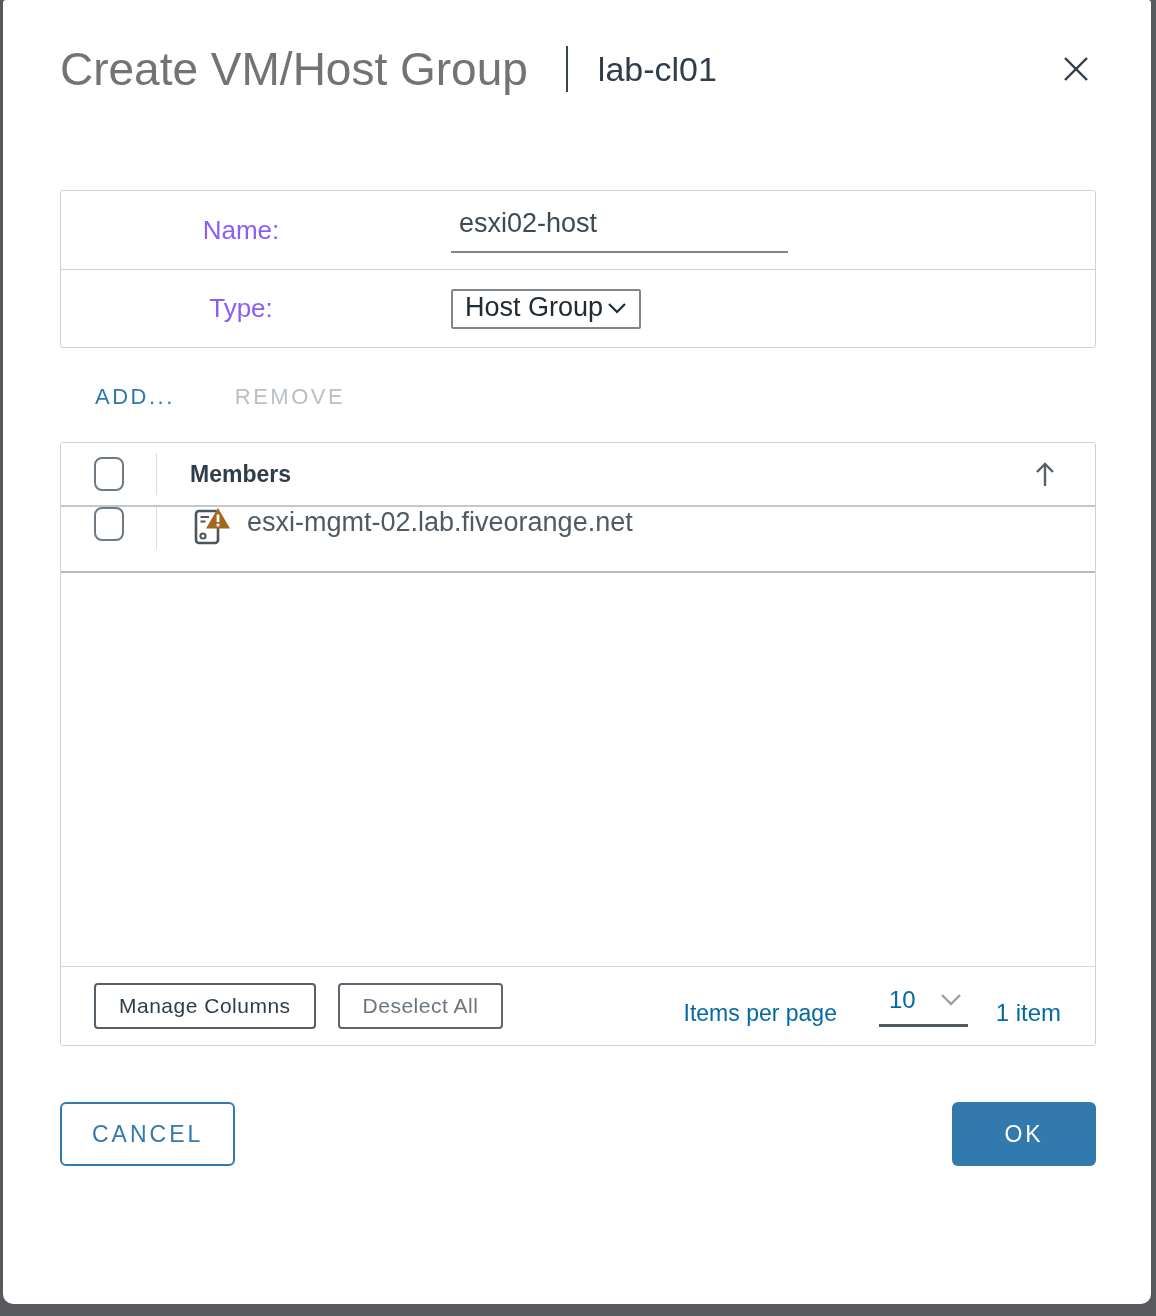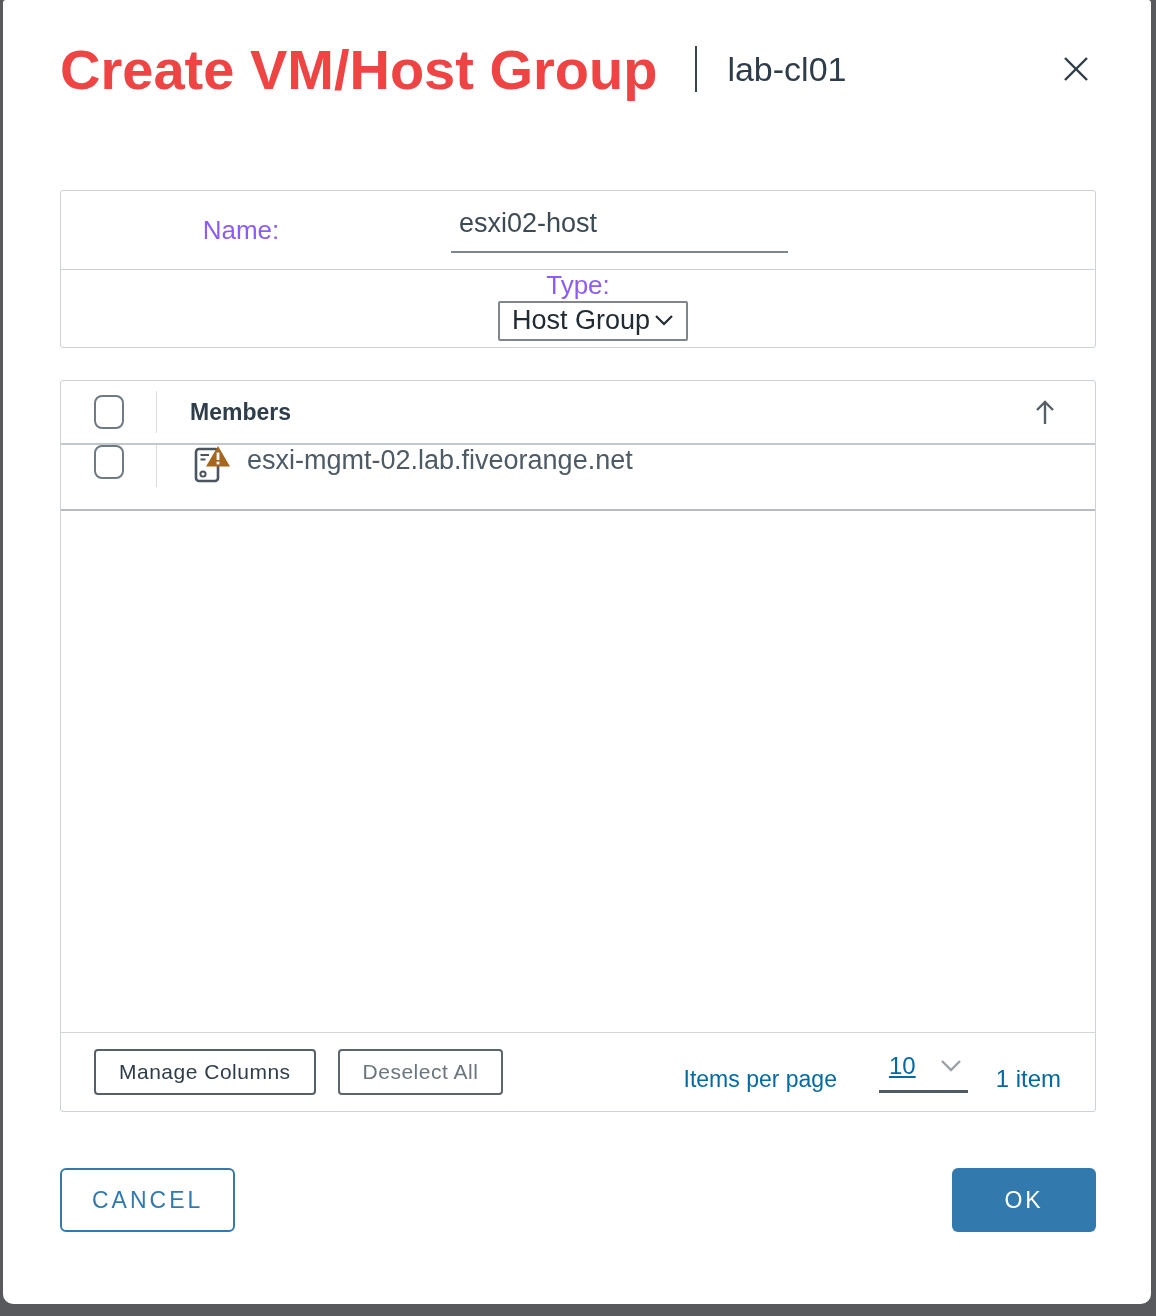--- a/index.html
+++ b/index.html
@@ -14,36 +14,36 @@
     position: absolute; left: 3px; right: 5px; top: 0; bottom: 12px;
     background: #ffffff;
     border-radius: 3px 3px 10px 10px;
     padding: 40px 55px 0 57px;
     display: flex; flex-direction: column;
   }
 
   
   .dlg-header { display: flex; align-items: center; height: 58px; flex: none; }
   .dlg-title {
-    font-size: 56px; font-weight: 700; color: #ef4444; letter-spacing: 0;
+    font-size: 46px; font-weight: 400; color: #737373; letter-spacing: 0;
     white-space: nowrap;
   }
   .title-divider { width: 2px; height: 46px; background: #37454f; margin: 0 30px 0 38px; flex: none; }
   .dlg-subtitle { font-size: 34px; font-weight: 300; color: #2e3d49; }
   .close-btn {
     margin-left: auto; background: none; border: none; cursor: pointer;
     width: 40px; height: 40px; display: flex; align-items: center; justify-content: center;
   }
 
   
   .form-box {
     margin-top: 92px; border: 1px solid #ccd2d6; border-radius: 3px; flex: none;
   }
   .form-row { height: 78px; display: flex; align-items: center; }
-  .form-row + .form-row { border-top: 1px solid #ccd2d6; flex-direction: column; }
+  .form-row + .form-row { border-top: 1px solid #ccd2d6; }
   .form-label { width: 360px; text-align: center; font-size: 26px; color: #8b5cf6; flex: none; }
   .form-value { margin-left: 30px; display: flex; align-items: center; }
   .name-input {
     width: 337px; border: none; border-bottom: 2px solid #7e878e;
     font-family: "Liberation Sans", sans-serif;
     font-size: 27px; color: #3c4a54; padding: 0 4px 12px 8px; outline: none;
     background: transparent;
   }
   .type-select {
     display: inline-flex; align-items: center; gap: 4px;
@@ -56,21 +56,21 @@
   .actions { margin-top: 36px; padding-left: 35px; display: flex; gap: 60px; flex: none; }
   .action-link {
     font-size: 22px; font-weight: 500; letter-spacing: 2.5px; cursor: pointer;
     background: none; border: none; font-family: "Liberation Sans", sans-serif;
   }
   .action-add { color: #2e77ae; }
   .action-remove { color: #b9bfc4; cursor: default; }
 
   
   .grid {
-    margin-top: 32px; height: 732px; flex: none;
+    margin-top: 32px; height: 604px; flex: none;
     border: 1px solid #ccd2d6; border-radius: 3px;
     display: flex; flex-direction: column; overflow: hidden;
   }
   .grid-header {
     height: 64px; flex: none; display: flex; align-items: center;
     border-bottom: 2px solid #c3c8cd;
   }
   .cb-cell { width: 95px; flex: none; display: flex; justify-content: center; }
   .checkbox {
     width: 30px; height: 34px; border: 2px solid #6e7a84; border-radius: 8px;
@@ -95,21 +95,20 @@
     padding: 0 23px; font-size: 21px; font-weight: 500; letter-spacing: 0.5px;
     color: #2e3d49; cursor: pointer; font-family: "Liberation Sans", sans-serif;
   }
   .btn-sm.secondary { margin-left: 22px; color: #6b757e; border-color: #5c666e; }
   .pager { margin-left: auto; display: flex; align-items: flex-end; color: #0369a1; }
   .ipp-label { font-size: 23px; }
   .ipp-select {
     margin-left: 42px; display: flex; align-items: center; gap: 24px;
     border-bottom: 3px solid #4f5a62; padding: 0 6px 10px 10px; min-width: 84px;
     cursor: pointer;
-    text-decoration: underline;
   }
   .ipp-value { font-size: 24px; }
   .item-count { margin-left: 28px; font-size: 24px; }
 
   
   .dlg-buttons { margin-top: 56px; display: flex; justify-content: space-between; gap: 18px; flex: none; }
   .btn-outline, .btn-primary {
     height: 64px; border-radius: 6px; font-size: 23px; font-weight: 500;
     letter-spacing: 3px; cursor: pointer; font-family: "Liberation Sans", sans-serif;
   }
@@ -147,20 +146,24 @@
           <div class="type-select">
             <span>Host Group</span>
             <svg width="20" height="14" viewBox="0 0 20 14">
               <polyline points="2,3 10,11 18,3" fill="none" stroke="#202b33" stroke-width="2.2"></polyline>
             </svg>
           </div>
         </div>
       </div>
     </div>
 
+    <div class="actions">
+      <button class="action-link action-add">ADD...</button>
+      <button class="action-link action-remove">REMOVE</button>
+    </div>
 
     <div class="grid">
       <div class="grid-header">
         <div class="cb-cell">
           <div class="checkbox"></div>
         </div>
         <div class="vdiv"></div>
         <div class="col-label">Members</div>
         <button class="sort-btn">
           <svg width="24" height="30" viewBox="0 0 24 30">

